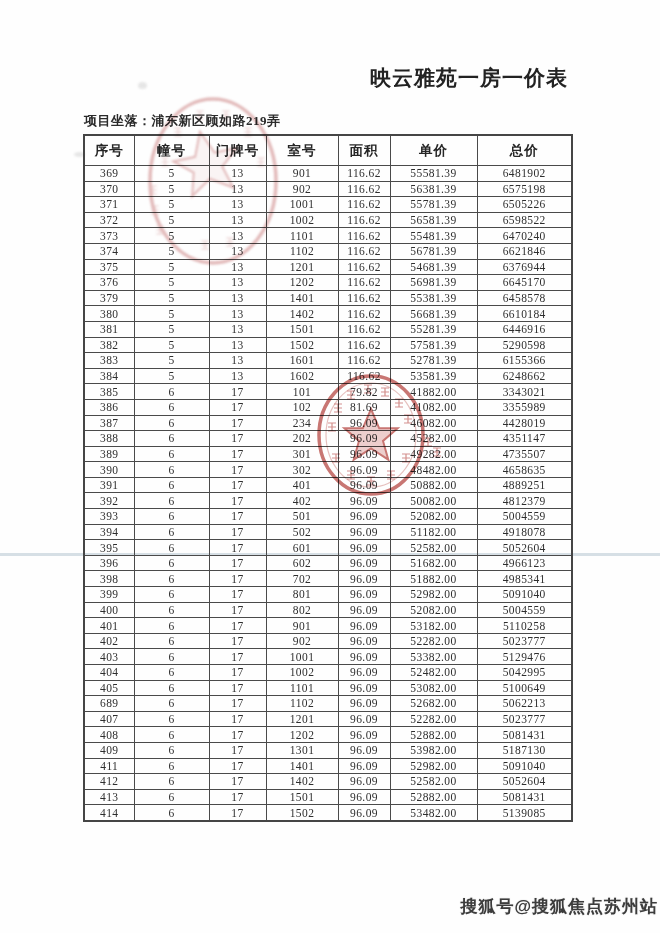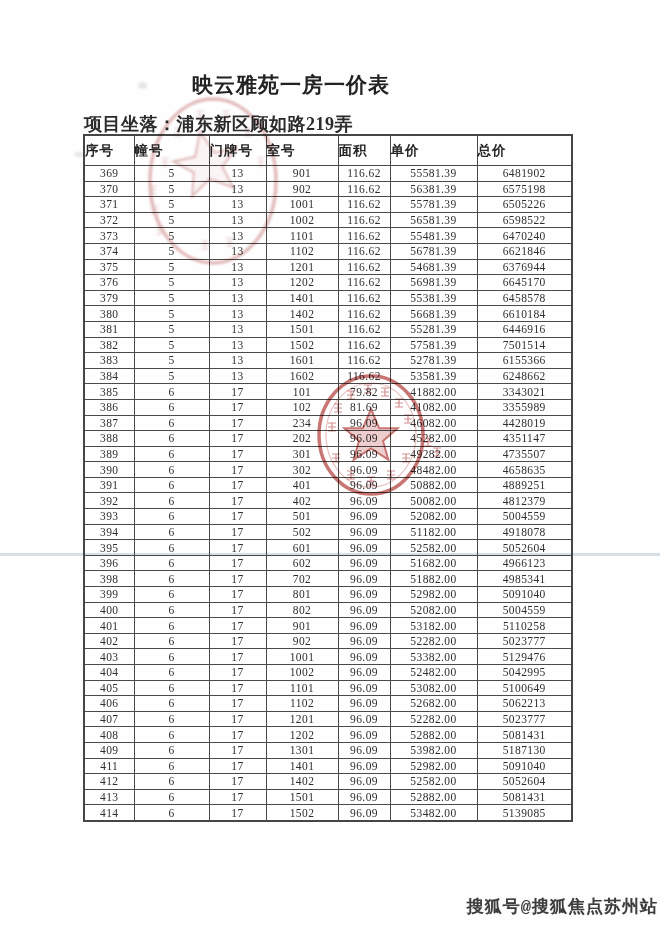--- a/index.html
+++ b/index.html
@@ -6,49 +6,49 @@
   .page{
     position:relative;width:660px;height:933px;background:#fefefe;overflow:hidden;
     font-family:"Liberation Serif","DejaVu Serif",serif;
   }
   .fold-line{position:absolute;left:0;top:553px;width:660px;height:3px;
     background:#cfd9e1;opacity:.85;}
   .smudge{position:absolute;background:#c9c9c9;border-radius:50%;opacity:.45;filter:blur(1px);}
   .smudge.s1{left:138px;top:82px;width:9px;height:7px;}
   .smudge.s2{left:74px;top:152px;width:11px;height:5px;}
   .doc-title{
-    position:absolute;left:0;top:64px;width:568px;text-align:center;
-    font-size:21px;font-weight:bold;color:#222;letter-spacing:1px;margin:7px;
+    position:absolute;left:0;top:64px;width:568px;text-align:right;
+    font-size:21px;font-weight:bold;color:#222;letter-spacing:1px;margin:0;
   }
   .location{
-    position:absolute;left:84px;top:112px;font-size:18px;font-weight:bold;
+    position:absolute;left:84px;top:112px;font-size:13px;font-weight:bold;
     color:#2b2b2b;letter-spacing:.5px;
   }
   table.price{
     position:absolute;left:83px;top:134px;width:488px;
     border-collapse:collapse;table-layout:fixed;border:2px solid #454545;
     background:rgba(255,255,255,0);
   }
   table.price th{
     border:1px solid #4a4a4a;height:29px;font-size:13.5px;font-weight:bold;
-    color:#262626;text-align:left;vertical-align:middle;padding:0;letter-spacing:1px;
+    color:#262626;text-align:center;vertical-align:middle;padding:0;letter-spacing:1px;
   }
   table.price td{
     border:1px solid #4a4a4a;height:14.6px;font-size:11.5px;color:#2e2e2e;
     text-align:center;vertical-align:middle;padding:0;letter-spacing:.4px;
     white-space:nowrap;overflow:hidden;
   }
   .col-xh{width:50px;} .col-zh{width:75px;} .col-mph{width:57px;}
   .col-sh{width:72px;} .col-mj{width:52px;} .col-dj{width:87px;} .col-zj{width:95px;}
   .stamps{position:absolute;left:0;top:0;width:660px;height:933px;
     pointer-events:none;mix-blend-mode:multiply;}
   .watermark{
     position:absolute;right:2px;top:895px;font-size:17px;font-weight:bold;
     color:#3c3c3c;letter-spacing:1px;
-    font-family:Liberation Mono, monospace;
+    font-family:Liberation Sans, sans-serif;
     text-shadow:1px 1px 0 rgba(255,255,255,.7),0 0 1px rgba(90,90,90,.5);
   }
 </style>
 </head>
 <body>
 
 <div class="page">
 
   <div class="fold-line"></div>
   <div class="smudge s1"></div>
@@ -179,21 +179,21 @@
           <td>55281.39</td>
           <td>6446916</td>
         </tr>
         <tr>
           <td>382</td>
           <td>5</td>
           <td>13</td>
           <td>1502</td>
           <td>116.62</td>
           <td>57581.39</td>
-          <td>7501514</td>
+          <td>5290598</td>
         </tr>
         <tr>
           <td>383</td>
           <td>5</td>
           <td>13</td>
           <td>1601</td>
           <td>116.62</td>
           <td>52781.39</td>
           <td>6155366</td>
         </tr>
@@ -380,21 +380,21 @@
         <tr>
           <td>405</td>
           <td>6</td>
           <td>17</td>
           <td>1101</td>
           <td>96.09</td>
           <td>53082.00</td>
           <td>5100649</td>
         </tr>
         <tr>
-          <td>406</td>
+          <td>689</td>
           <td>6</td>
           <td>17</td>
           <td>1102</td>
           <td>96.09</td>
           <td>52682.00</td>
           <td>5062213</td>
         </tr>
         <tr>
           <td>407</td>
           <td>6</td>

